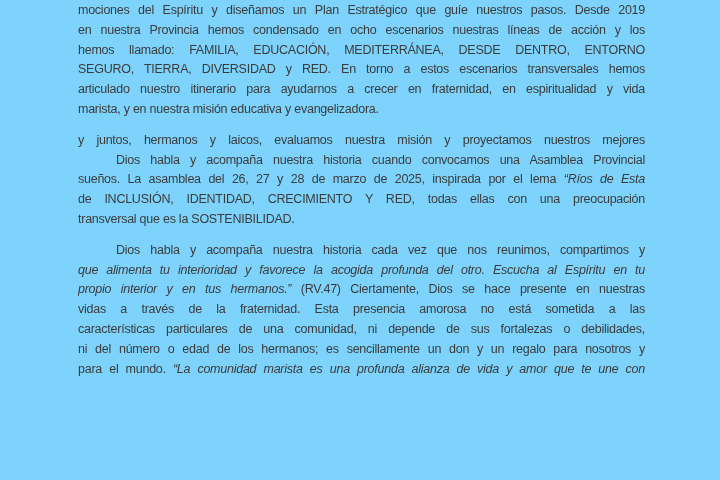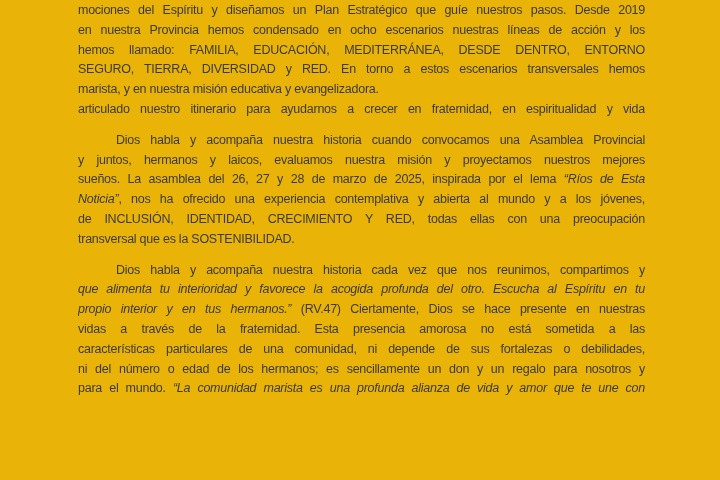--- a/index.html
+++ b/index.html
@@ -4,21 +4,21 @@
 <style>
   html, body {
     margin: 0;
     padding: 0;
     background: #ffffff;
   }
   .page {
     position: relative;
     width: 720px;
     height: 480px;
-    background: #eab308;
+    background: #7dd3fc;
     overflow: hidden;
   }
   .doc-body {
     padding: 1px 75px 0 78px;
   }
   .para {
     margin: 0;
   }
   .para + .para {
     margin-top: 11px;
@@ -51,28 +51,27 @@
 </head>
 <body>
 
 <div class="page">
   <div class="doc-body">
       <div class="para">
         <div class="line just"><span class="seg">mociones del Espíritu y diseñamos un Plan Estratégico que guíe nuestros pasos. Desde 2019</span></div>
         <div class="line just"><span class="seg">en nuestra Provincia hemos condensado en ocho escenarios nuestras líneas de acción y los</span></div>
         <div class="line just"><span class="seg">hemos llamado: FAMILIA, EDUCACIÓN, MEDITERRÁNEA, DESDE DENTRO, ENTORNO</span></div>
         <div class="line just"><span class="seg">SEGURO, TIERRA, DIVERSIDAD y RED. En torno a estos escenarios transversales hemos</span></div>
+        <div class="line just"><span class="seg">articulado nuestro itinerario para ayudarnos a crecer en fraternidad, en espiritualidad y vida</span></div>
         <div class="line last"><span class="seg">marista, y en nuestra misión educativa y evangelizadora.</span></div>
-        <div class="line just"><span class="seg">articulado nuestro itinerario para ayudarnos a crecer en fraternidad, en espiritualidad y vida</span></div>
       </div>
       <div class="para">
+        <div class="line just"><span class="seg">y juntos, hermanos y laicos, evaluamos nuestra misión y proyectamos nuestros mejores</span></div>
         <div class="line just indent"><span class="seg">Dios habla y acompaña nuestra historia cuando convocamos una Asamblea Provincial</span></div>
-        <div class="line just"><span class="seg">y juntos, hermanos y laicos, evaluamos nuestra misión y proyectamos nuestros mejores</span></div>
         <div class="line just"><span class="seg">sueños. La asamblea del 26, 27 y 28 de marzo de 2025, inspirada por el lema </span><span class="seg italic">“Ríos de Esta</span></div>
-        <div class="line just"><span class="seg italic">Noticia”</span><span class="seg">, nos ha ofrecido una experiencia contemplativa y abierta al mundo y a los jóvenes,</span></div>
         <div class="line just"><span class="seg">de INCLUSIÓN, IDENTIDAD, CRECIMIENTO Y RED, todas ellas con una preocupación</span></div>
         <div class="line last"><span class="seg">transversal que es la SOSTENIBILIDAD.</span></div>
       </div>
       <div class="para">
         <div class="line just indent"><span class="seg">Dios habla y acompaña nuestra historia cada vez que nos reunimos, compartimos y</span></div>
         <div class="line just"><span class="seg italic">que alimenta tu interioridad y favorece la acogida profunda del otro. Escucha al Espíritu en tu</span></div>
         <div class="line just"><span class="seg italic">propio interior y en tus hermanos.”</span><span class="seg"> (RV.47) Ciertamente, Dios se hace presente en nuestras</span></div>
         <div class="line just"><span class="seg">vidas a través de la fraternidad. Esta presencia amorosa no está sometida a las</span></div>
         <div class="line just"><span class="seg">características particulares de una comunidad, ni depende de sus fortalezas o debilidades,</span></div>
         <div class="line just"><span class="seg">ni del número o edad de los hermanos; es sencillamente un don y un regalo para nosotros y</span></div>

